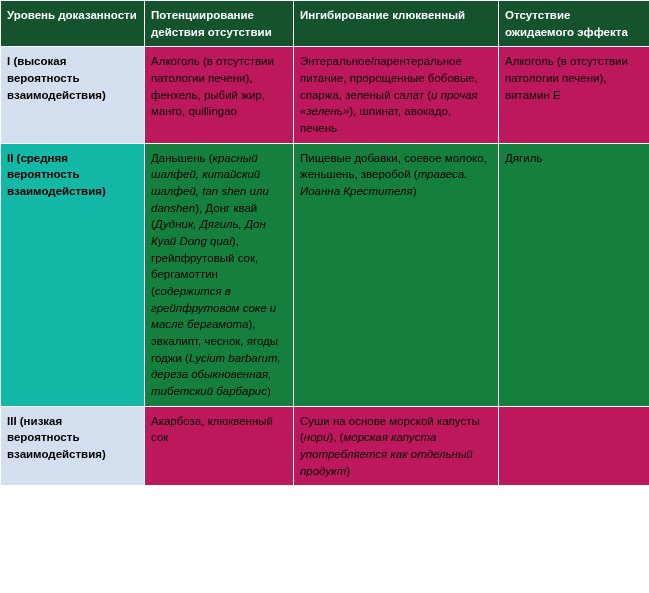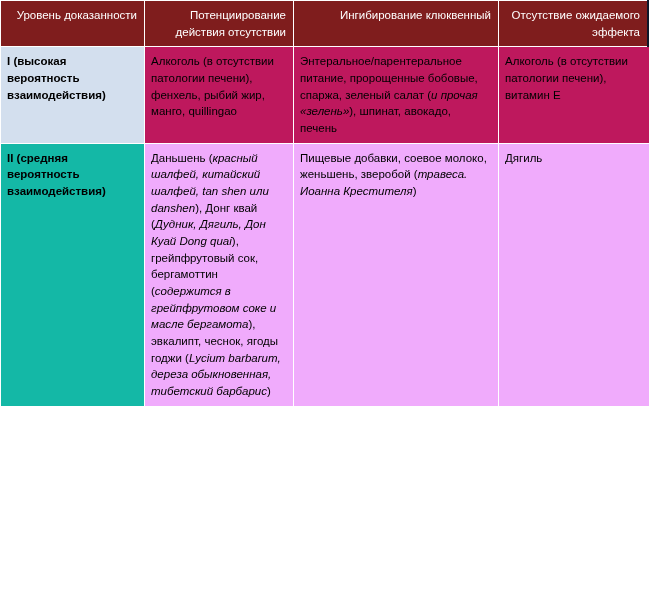--- a/index.html
+++ b/index.html
@@ -26,32 +26,32 @@
   }
   table.interaction-table th,
   table.interaction-table td {
     vertical-align: top;
     padding: 6px 7px 6px 6px;
     font-size: 11.5px;
     line-height: 1.45;
     border: 1px solid #ffffff;
   }
   thead th {
-    background: #7f1d1d;
+    background: #14532d;
     color: #ffffff;
-    font-weight: normal;
-    text-align: right;
+    font-weight: bold;
+    text-align: left;
     font-size: 11.5px;
     line-height: 1.45;
     border-right: 1px solid #ffffff;
     border-bottom: 1px solid #ffffff;
   }
-  thead th:last-child { border-right: 5px solid #0f172a; }
+  thead th:last-child { border-right: 1px solid #0f172a; }
   tbody td {
-    background: #f0abfc;
+    background: #15803d;
     border-right: 1px solid #ffffff;
     border-bottom: 1px solid #ffffff;
   }
   tbody tr.shaded td {
     background: #be185d;
   }
   tbody tr.shaded td.level-cell {
     background: #d3dfee;
   }
   td.level-cell {
@@ -100,15 +100,21 @@
         <td>Алкоголь (в отсутствии патологии печени), фенхель, рыбий жир, манго, quillingao</td>
         <td>Энтеральное/парентеральное питание, пророщенные бобовые, спаржа, зеленый салат (<em>и прочая «зелень»</em>), шпинат, авокадо, печень</td>
         <td>Алкоголь (в отсутствии патологии печени), витамин Е</td>
       </tr>
       <tr class="plain">
         <td class="level-cell">II (средняя вероятность взаимодействия)</td>
         <td>Даньшень (<em>красный шалфей, китайский шалфей, tan shen или danshen</em>), Донг квай (<em>Дудник, Дягиль, Дон Куай Dong quai</em>), грейпфрутовый сок, бергамоттин (<em>содержится в грейпфрутовом соке и масле бергамота</em>), эвкалипт, чеснок, ягоды годжи (<em>Lycium barbarum, дереза обыкновенная, тибетский барбарис</em>)</td>
         <td>Пищевые добавки, соевое молоко, женьшень, зверобой (<em>травеса. Иоанна Крестителя</em>)</td>
         <td>Дягиль</td>
       </tr>
+      <tr class="shaded">
+        <td class="level-cell">III (низкая вероятность взаимодействия)</td>
+        <td>Акарбоза, клюквенный сок</td>
+        <td>Суши на основе морской капусты (<em>нори</em>), (<em>морская капуста употребляется как отдельный продукт</em>)</td>
+        <td></td>
+      </tr>
     </tbody>
   </table>
 </div>
 
 </body></html>

